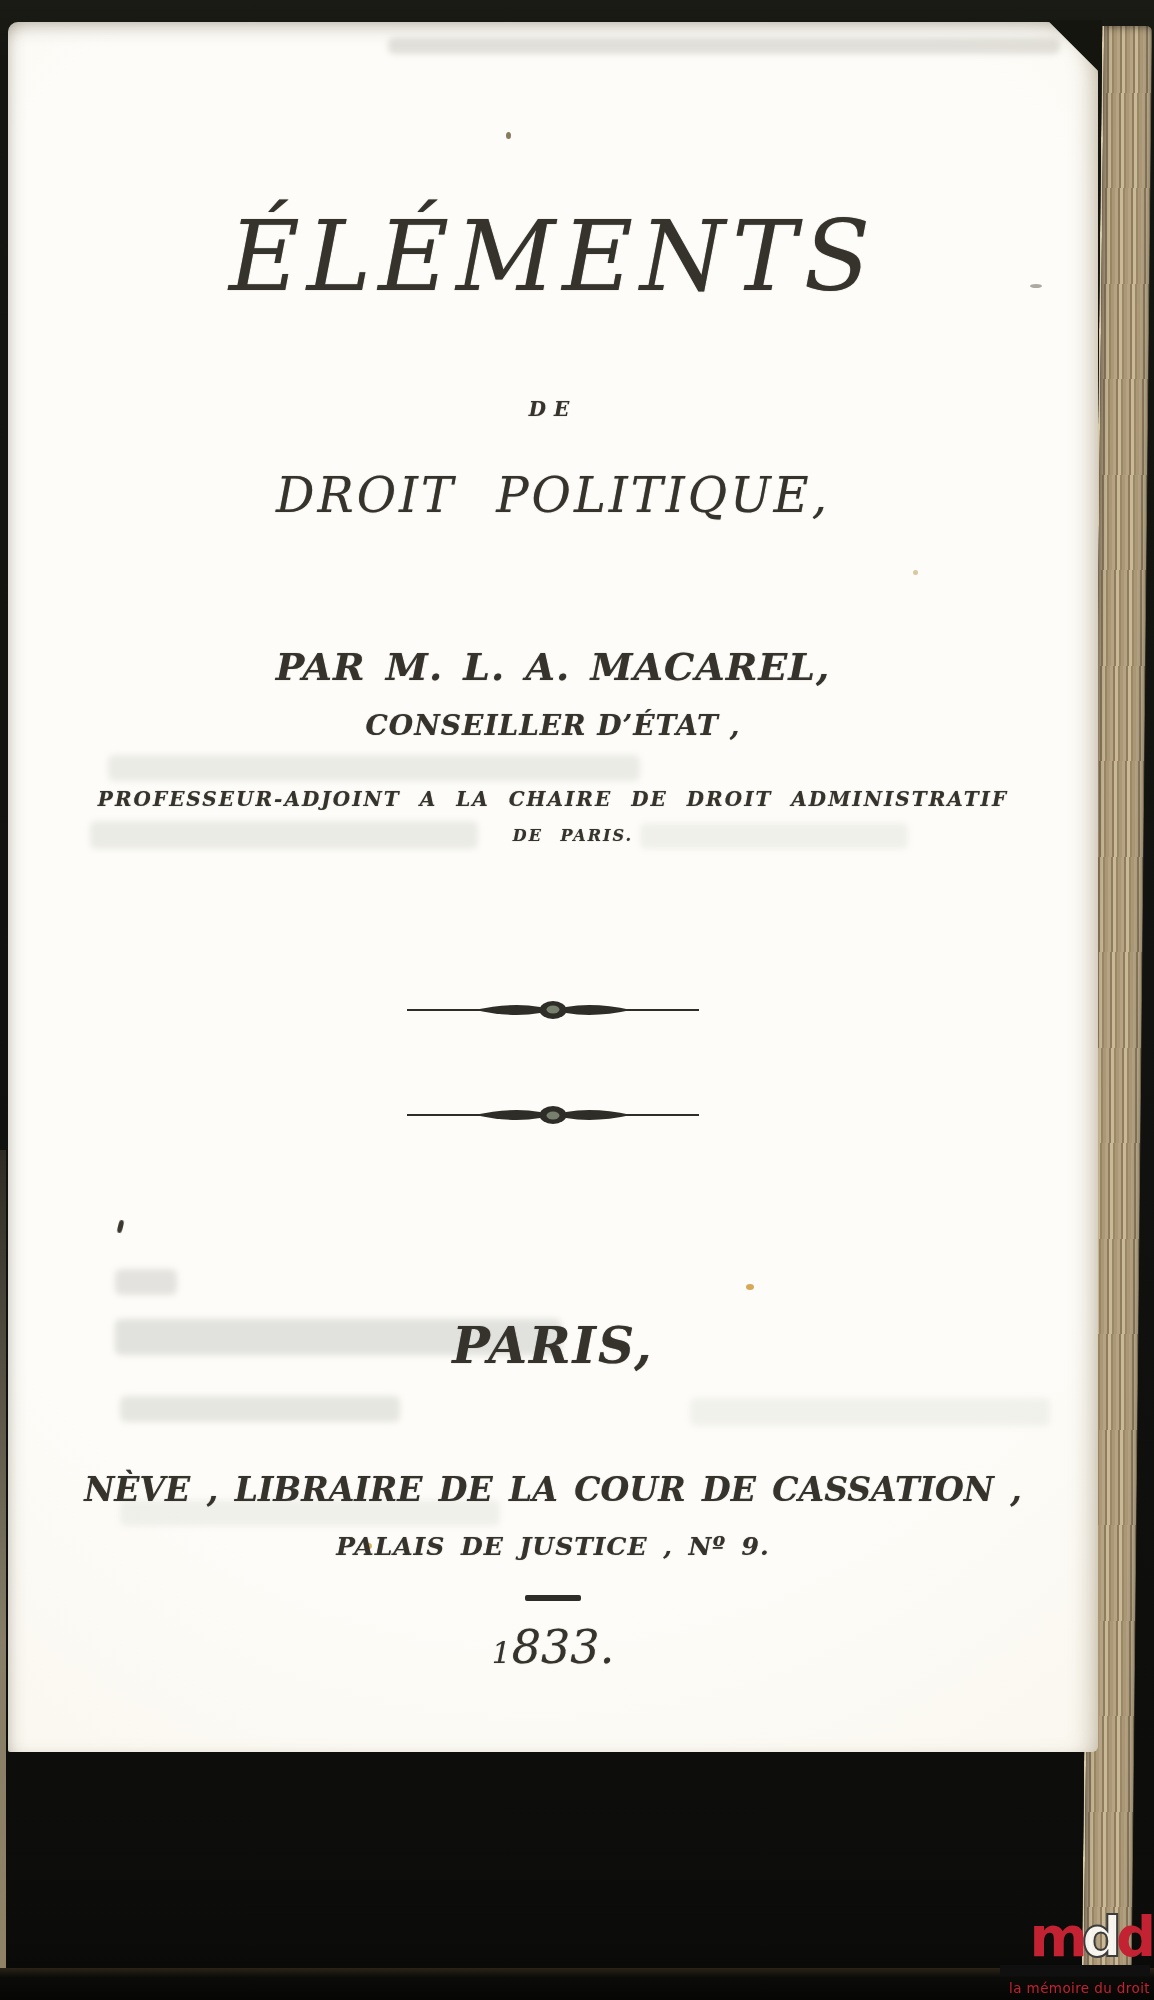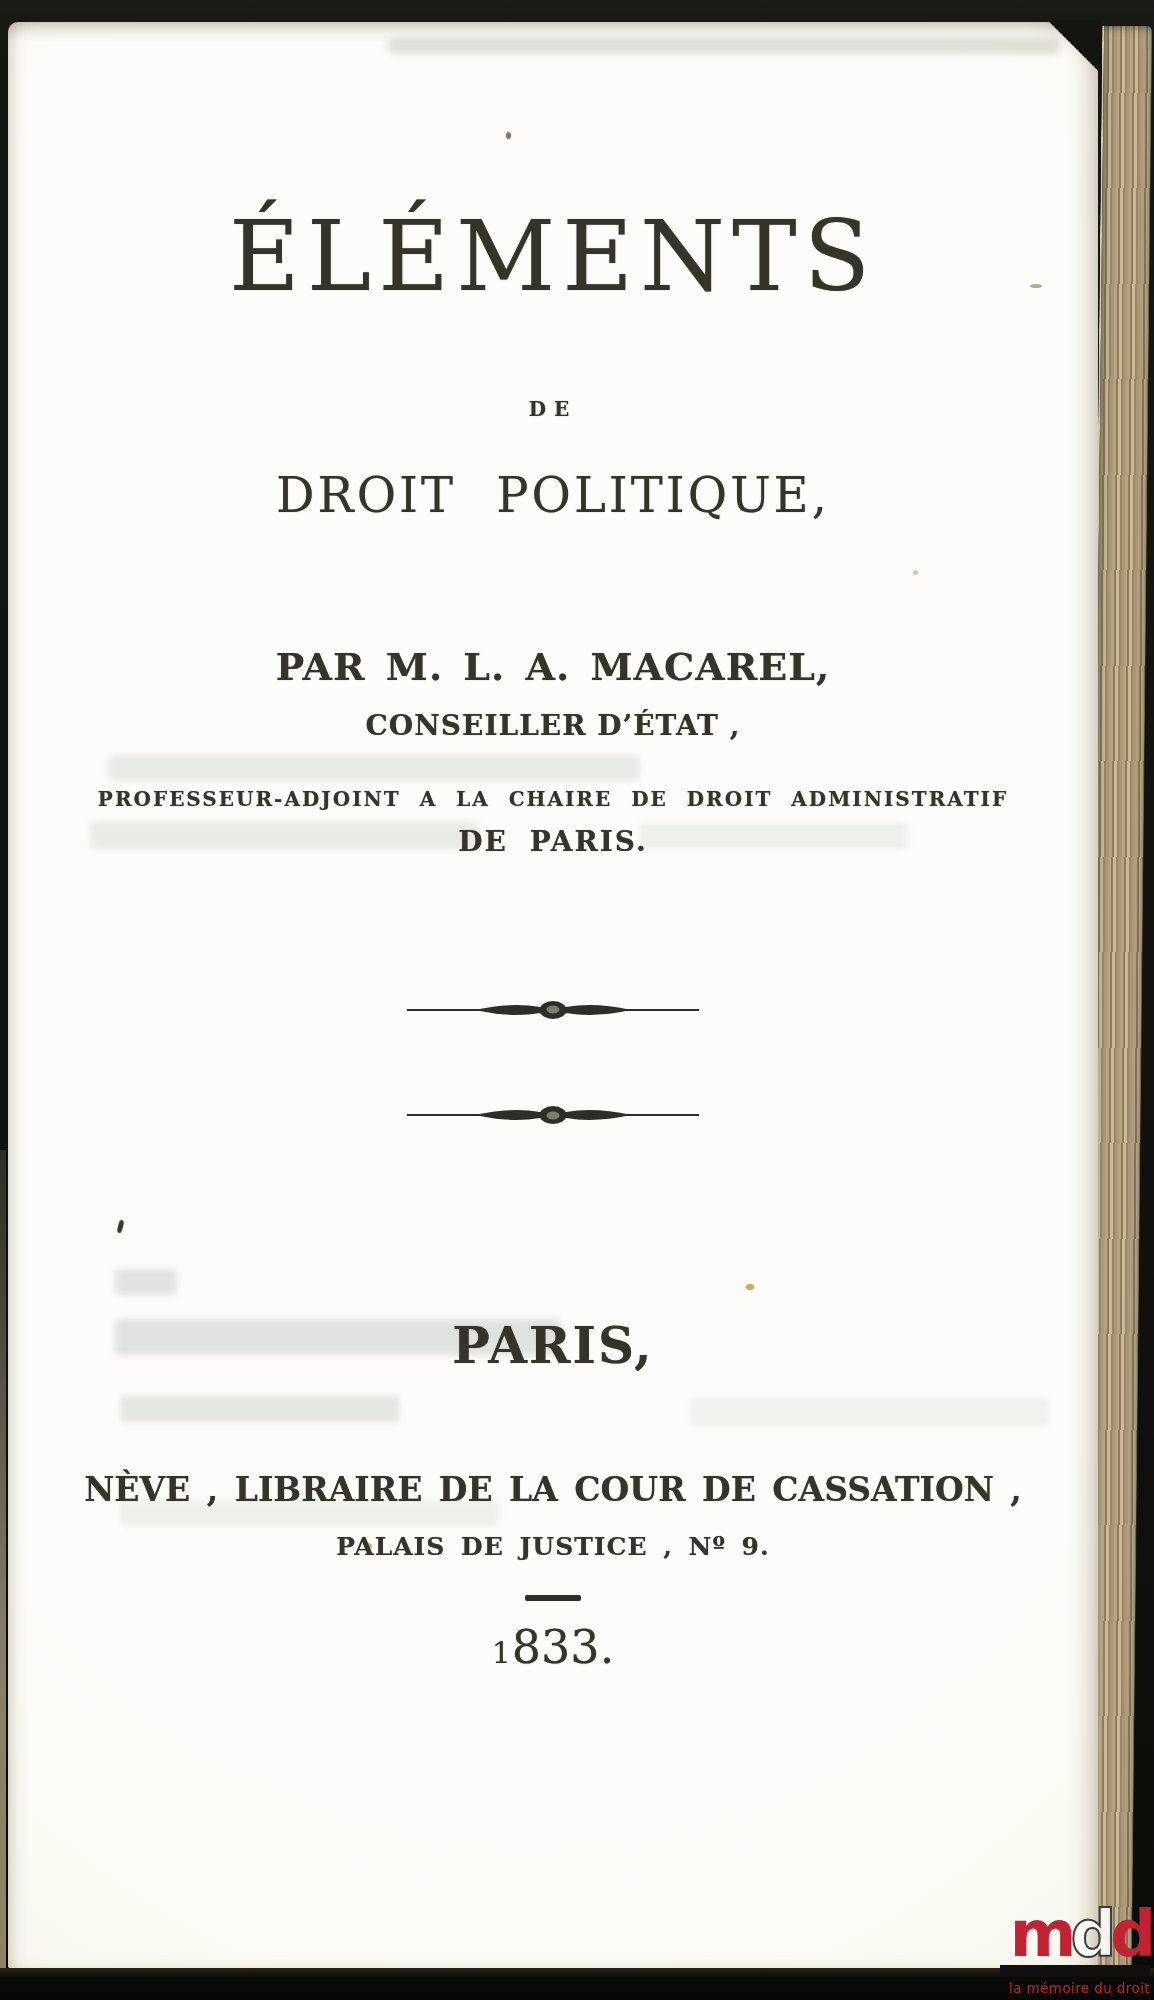--- a/index.html
+++ b/index.html
@@ -21,42 +21,43 @@
     position:absolute;left:16px;top:24px;width:1078px;height:7px;border-radius:4px;
     background:linear-gradient(90deg,#70593a,#a98e61 22%,#8c7450 55%,#b59a6b 80%,#5d4a2f);
     opacity:.85;
   }
   .left-sliver{
     position:absolute;left:0;top:1150px;width:6px;height:820px;
     background:linear-gradient(180deg,rgba(205,192,157,.15),rgba(214,201,166,.6) 60%,rgba(177,161,124,.8));
   }
   
   .page{
-    position:absolute;left:8px;top:22px;width:1090px;height:1946px;
+    position:absolute;left:8px;top:22px;width:1090px;height:1730px;
     background:
       radial-gradient(120% 90% at 48% 42%, #fdfcf8 55%, #f9f6ed 82%, #f1ecdd 100%);
     border-radius:10px 52px 6px 2px;
     box-shadow:inset -18px 0 24px -14px rgba(125,104,64,.45),
                inset 0 16px 20px -14px rgba(70,58,34,.35),
                inset 14px 0 18px -14px rgba(70,60,40,.30);
+    font-style:italic;
   }
   .corner-tr{
     position:absolute;top:-2px;right:-4px;width:78px;height:64px;
     background:linear-gradient(225deg,#15150f 0 38%,transparent 39%);
   }
   
   .row{position:absolute;left:0;width:100%;text-align:center;line-height:1;
        color:#35332c;text-shadow:0 0 1px rgba(53,51,44,.55);white-space:nowrap;}
   .title-main   {top:186px;font-size:97px;letter-spacing:7px;}
   .connector    {top:361px;font-size:20px;font-weight:bold;letter-spacing:8px;margin-top:16px;}
   .title-sub    {top:449px;font-size:48px;letter-spacing:3px;word-spacing:22px;}
   .byline       {top:626px;font-size:38px;font-weight:bold;letter-spacing:1px;word-spacing:6px;}
   .role1        {top:690px;font-size:28px;font-weight:bold;letter-spacing:1px;}
   .role2        {top:767px;font-size:20px;font-weight:bold;letter-spacing:2px;word-spacing:10px;}
-  .role3        {top:806px;font-size:28px;font-weight:bold;letter-spacing:2px;word-spacing:10px;}
+  .role3        {top:806px;font-size:16px;font-weight:bold;letter-spacing:2px;word-spacing:10px;margin-left:20px;}
   .price        {top:1023px;font-size:34px;font-weight:bold;letter-spacing:1px;}
   .city         {top:1299px;font-size:50px;font-weight:bold;letter-spacing:2px;}
   .publisher    {top:1451px;font-size:33px;font-weight:bold;letter-spacing:0;word-spacing:5px;}
   .address      {top:1512px;font-size:25px;font-weight:bold;letter-spacing:1px;word-spacing:6px;}
   .year         {top:1602px;font-size:46px;}
   .year .small1 {font-size:30px;vertical-align:baseline;letter-spacing:1px;}
   .ornament     {position:absolute;left:50%;margin-left:-146px;}
   .orn1{top:977px;} .orn2{top:1082px;}
   .dash-rule{position:absolute;top:1573px;left:50%;margin-left:-28px;width:56px;height:6px;
        background:#2f2d28;border-radius:2px;}
@@ -79,21 +80,21 @@
   .s5{left:905px;top:548px;width:5px;height:5px;background:#c9b27a;opacity:.7;}
   .s6{left:1022px;top:262px;width:12px;height:4px;background:#5c584a;opacity:.5;}
   
   .bottom-bar{
     position:absolute;left:0;bottom:0;width:1154px;height:32px;
     background:linear-gradient(180deg,#2a2318 0,#0b0b09 30%,#060605 100%);
   }
   
   .mdd{position:absolute;right:4px;bottom:4px;width:172px;text-align:right;z-index:5;
        font-family:"DejaVu Sans","Liberation Sans",sans-serif;}
-  .mdd-letters{font-size:64px;font-weight:bold;line-height:.8;letter-spacing:-6px;
+  .mdd-letters{font-size:56px;font-weight:bold;line-height:.8;letter-spacing:-6px;
        color:#c22231;white-space:nowrap;}
   .mdd-letters .outline{
        color:rgba(253,252,247,.92);
        -webkit-text-stroke:2px #3c3c3c;text-stroke:2px #3c3c3c;}
   .mdd-bar{margin:5px 0 0 auto;width:150px;height:11px;background:#101010;}
   .mdd-tagline{margin-top:4px;font-size:13.5px;color:#c22231;letter-spacing:.4px;
        white-space:nowrap;}
   .orn-svg path,.orn-svg rect,.orn-svg ellipse{fill:#2e2d27;}
   .orn-svg .sheen{fill:#77806c;}
 </style>

